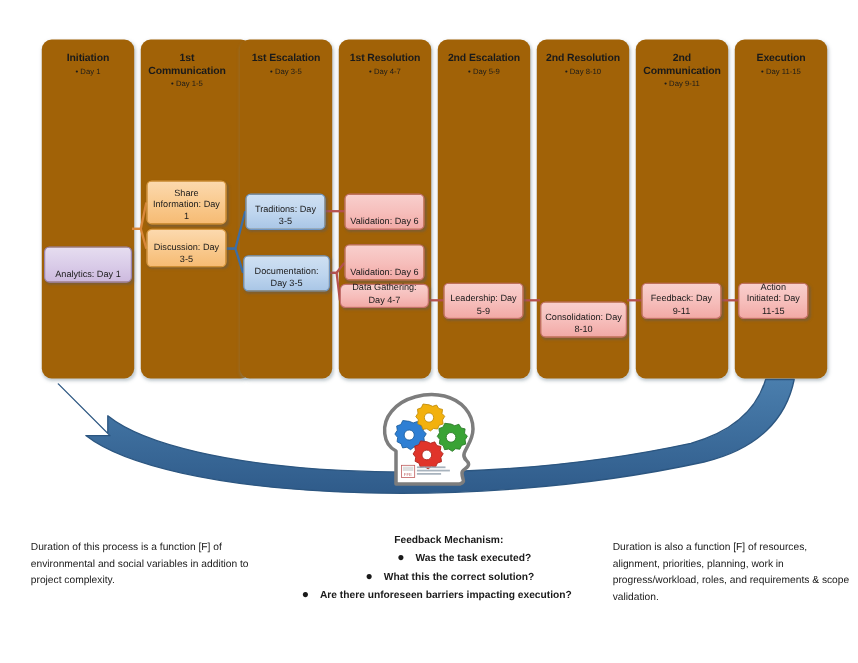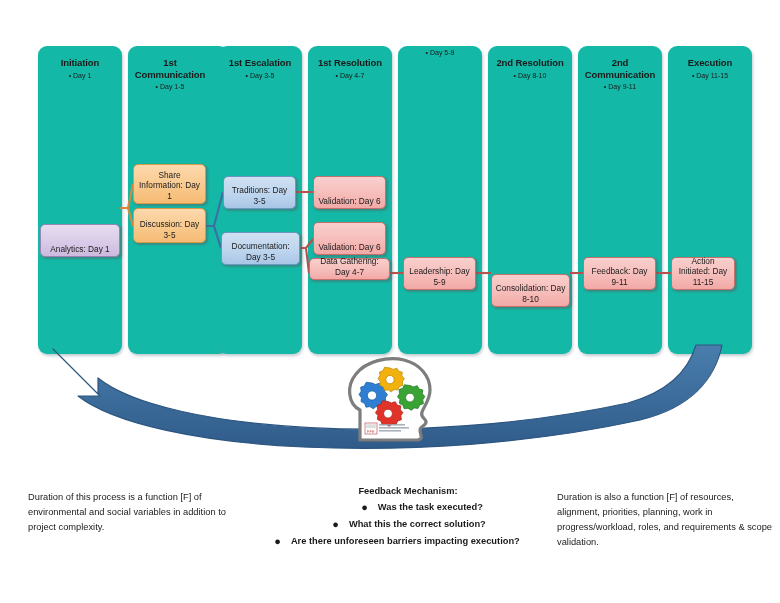--- a/index.html
+++ b/index.html
@@ -8,22 +8,22 @@
     background:#ffffff;
     font-family:"Liberation Sans", sans-serif;
     overflow:hidden;
     position:relative;
   }
   #stage{position:absolute;left:0;top:0;width:780px;height:603px;}
 
   
   .lane{
     position:absolute;
-    top:46px;height:308px;
-    background:#14b8a6;
+    top:36px;height:308px;
+    background:#a16207;
     border-radius:9px;
     box-shadow:1px 2px 3px rgba(120,140,150,0.45);
   }
   .lane-head{
     position:absolute;
     top:0;
     text-align:center;
     pointer-events:none;
   }
   .lane-title{
@@ -126,20 +126,21 @@
         </div>
       </div>
       <div class="lane" style="left: 308px; width: 84px;">
         <div class="lane-head" style="left: 0px; width: 84px;">
           <div class="lane-title">1st Resolution</div>
           <div class="lane-sub">Day 4-7</div>
         </div>
       </div>
       <div class="lane" style="left: 398px; width: 84px;">
         <div class="lane-head" style="left: 0px; width: 84px;">
+          <div class="lane-title">2nd Escalation</div>
           <div class="lane-sub">Day 5-9</div>
         </div>
       </div>
       <div class="lane" style="left: 488px; width: 84px;">
         <div class="lane-head" style="left: 0px; width: 84px;">
           <div class="lane-title">2nd Resolution</div>
           <div class="lane-sub">Day 8-10</div>
         </div>
       </div>
       <div class="lane" style="left: 578px; width: 84px;">

